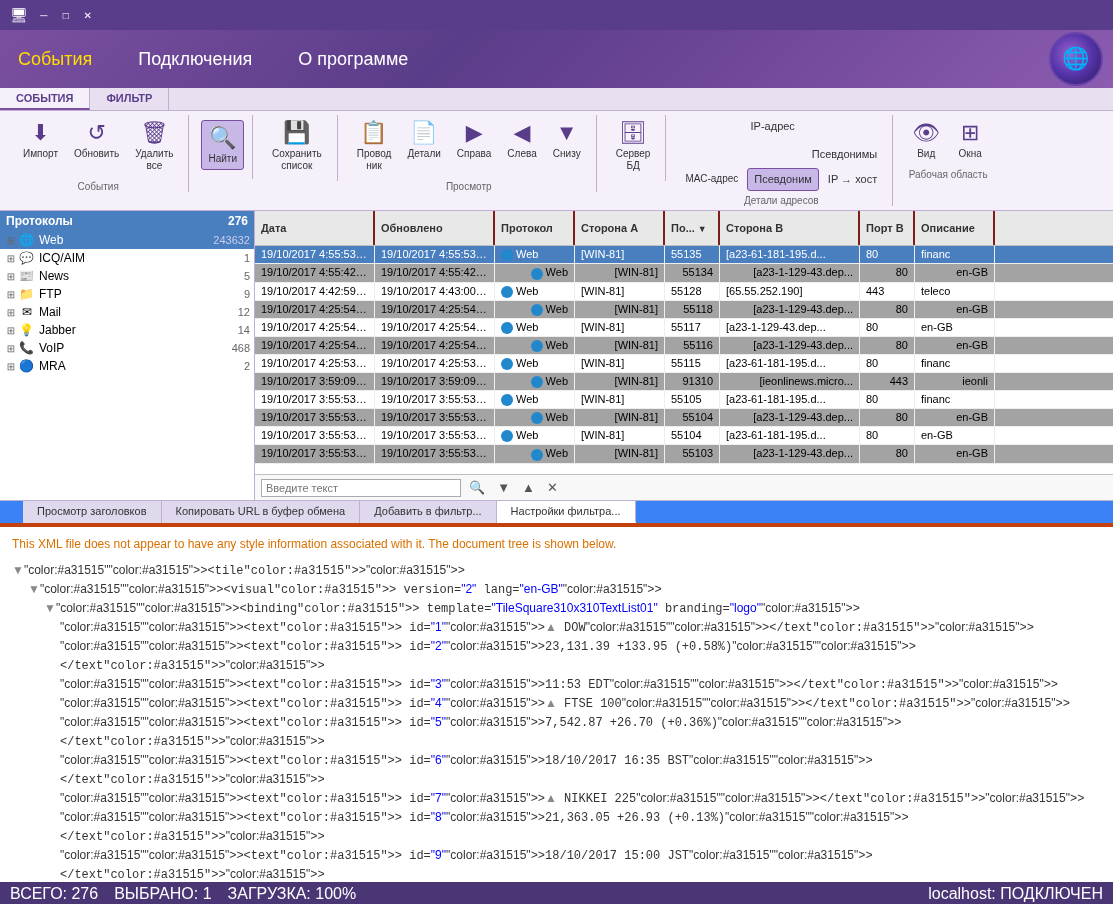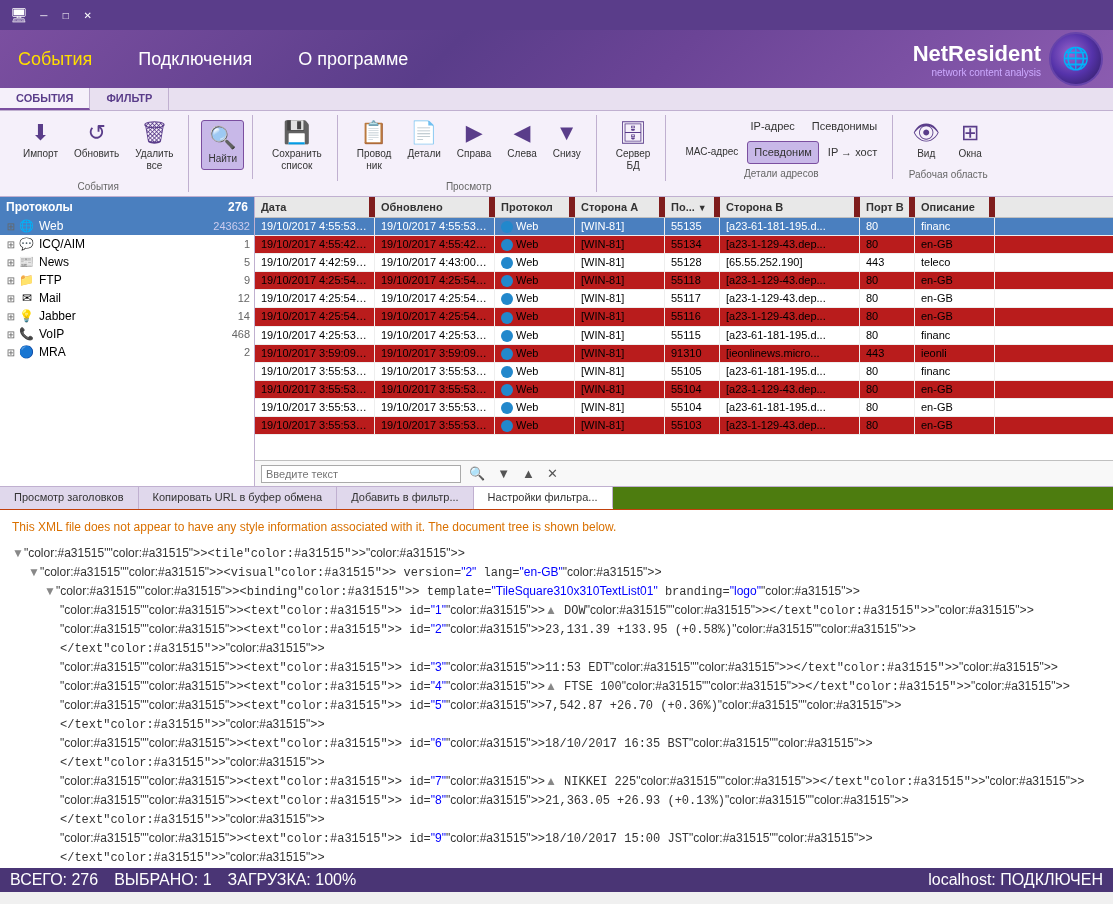--- a/index.html
+++ b/index.html
@@ -171,36 +171,36 @@
     }
     .table-header {
       display: flex;
       background: #e8e8e8;
       border-bottom: 1px solid #c0c0c0;
       font-size: 11px;
       font-weight: bold;
       color: #333;
     }
     .th {
-      padding: 4px 6px;
-      border-right: 6px solid #7f1d1d;
+      padding: 11px 6px;
+      border-right: 2px solid #7f1d1d;
       white-space: nowrap;
       overflow: hidden;
       cursor: pointer;
       user-select: none;
     }
     .table-body { flex: 1; overflow-y: auto; }
     .table-row {
       display: flex;
       font-size: 11px;
       border-bottom: 1px solid #eee;
       cursor: pointer;
     }
     .table-row.selected { background: #4a7fbf; color: white; }
-    .table-row.even { background: #b91c1c; }
+    .table-row.even { background: #a3a3a3; text-align: right; }
     .td {
       padding: 2px 6px;
       border-right: 1px solid #eee;
       white-space: nowrap;
       overflow: hidden;
       text-overflow: ellipsis;
     }
     .col-date { width: 120px; }
     .col-updated { width: 120px; }
     .col-proto { width: 80px; }
@@ -227,22 +227,23 @@
       font-size: 11px;
     }
     #search-bar .search-btn {
       cursor: pointer; color: #555; font-size: 13px; padding: 1px 3px;
       border: 1px solid transparent; border-radius: 2px;
     }
 
     
     #bottom-tabs {
       display: flex;
-      background: #4d7c0f;
-      border-bottom: 1px solid #c2410c;
+      background: #3b82f6;
+      border-bottom: 4px solid #c2410c;
+      padding-left: 23px;
     }
     .bottom-tab {
       padding: 4px 14px;
       font-size: 11px;
       cursor: pointer;
       border-right: 1px solid #c0b0d0;
       background: #e0d8ec;
       color: #333;
     }
     .bottom-tab.active { background: white; border-bottom: 2px solid white; color: #333; }
@@ -297,24 +298,20 @@
   </div>
 </div>
 
 <div id="menu-bar">
   <div class="menu-items">
     <span class="menu-item active">События</span>
     <span class="menu-item">Подключения</span>
     <span class="menu-item">О программе</span>
   </div>
   <div class="logo-area">
-    <div class="logo-text">
-      <div class="brand">NetResident</div>
-      <div class="sub">network content analysis</div>
-    </div>
     <div class="logo-circle">🌐</div>
   </div>
 </div>
 
 <div id="toolbar-area">
   <div id="toolbar-tabs">
     <div class="toolbar-tab active">СОБЫТИЯ</div>
     <div class="toolbar-tab">ФИЛЬТР</div>
   </div>
   <div id="toolbar">
@@ -391,21 +388,21 @@
         </div>
       </div>
       <div class="toolbar-group-label"></div>
     </div>
 
     <div class="toolbar-group">
       <div class="toolbar-buttons">
         <div class="tb-btn" style="min-width:60px;">
           <span class="btn-label" style="font-size:11px;">IP-адрес</span>
         </div>
-        <div class="tb-btn" style="min-width:60px;">
+        <div class="tb-btn" style="min-width:60px;margin-top:28px;">
           <span class="btn-label" style="font-size:11px;">Псевдонимы</span>
         </div>
       </div>
       <div class="toolbar-buttons">
         <div class="tb-btn" style="min-width:60px;">
           <span class="btn-label" style="font-size:10px;">МАС-адрес</span>
         </div>
         <div class="tb-btn active" style="min-width:60px;">
           <span class="btn-label" style="font-size:11px;">Псевдоним</span>
         </div>

